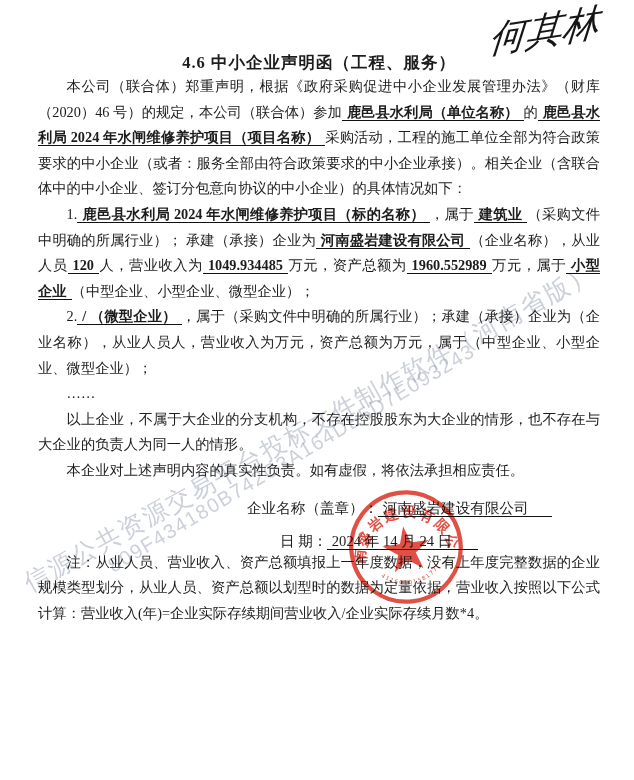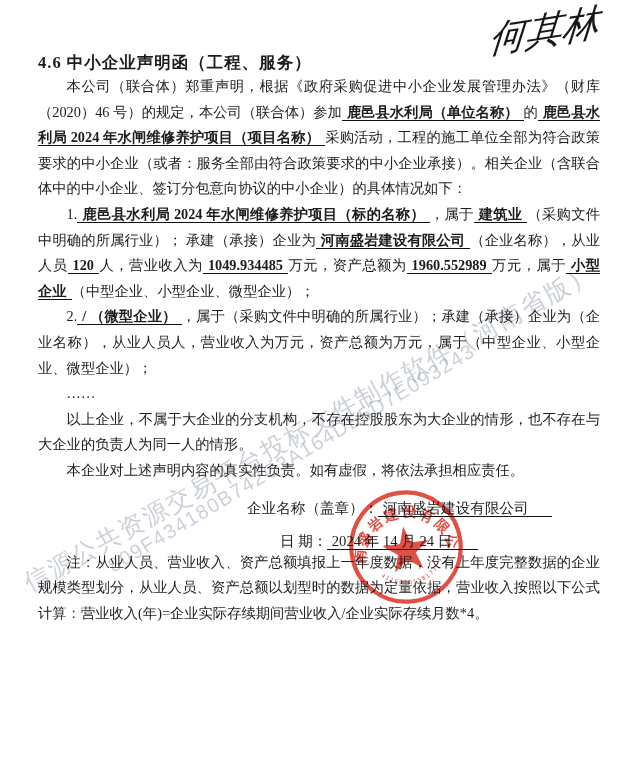--- a/index.html
+++ b/index.html
@@ -2,21 +2,21 @@
 <html><head>
 <meta charset="utf-8">
 <style>
   html,body{margin:0;padding:0;background:#e8e8e8;}
   .page{
     position:relative;width:634px;height:780px;margin:0 auto;background:#ffffff;
     font-family:"Liberation Serif","DejaVu Serif",serif;color:#1c1c1c;overflow:hidden;
   }
   .content{position:absolute;inset:0;padding:0 34px 0 38px;z-index:2;}
   .title{
-    margin:52px 0 0 0;text-align:left;font-size:16.5px;font-weight:700;
+    margin:52px 0 0 0;text-align:center;font-size:16.5px;font-weight:700;
     letter-spacing:1px;
   }
   p.body{
     font-size:14.3px;line-height:25.6px;text-align:justify;margin:0;
     text-indent:2em;
   }
   .p-intro{margin-top:29px;}
   .p-item1{margin-top:7px;}
   .p-item2{margin-top:2px;}
   .p-ellipsis{margin-top:2px;}

